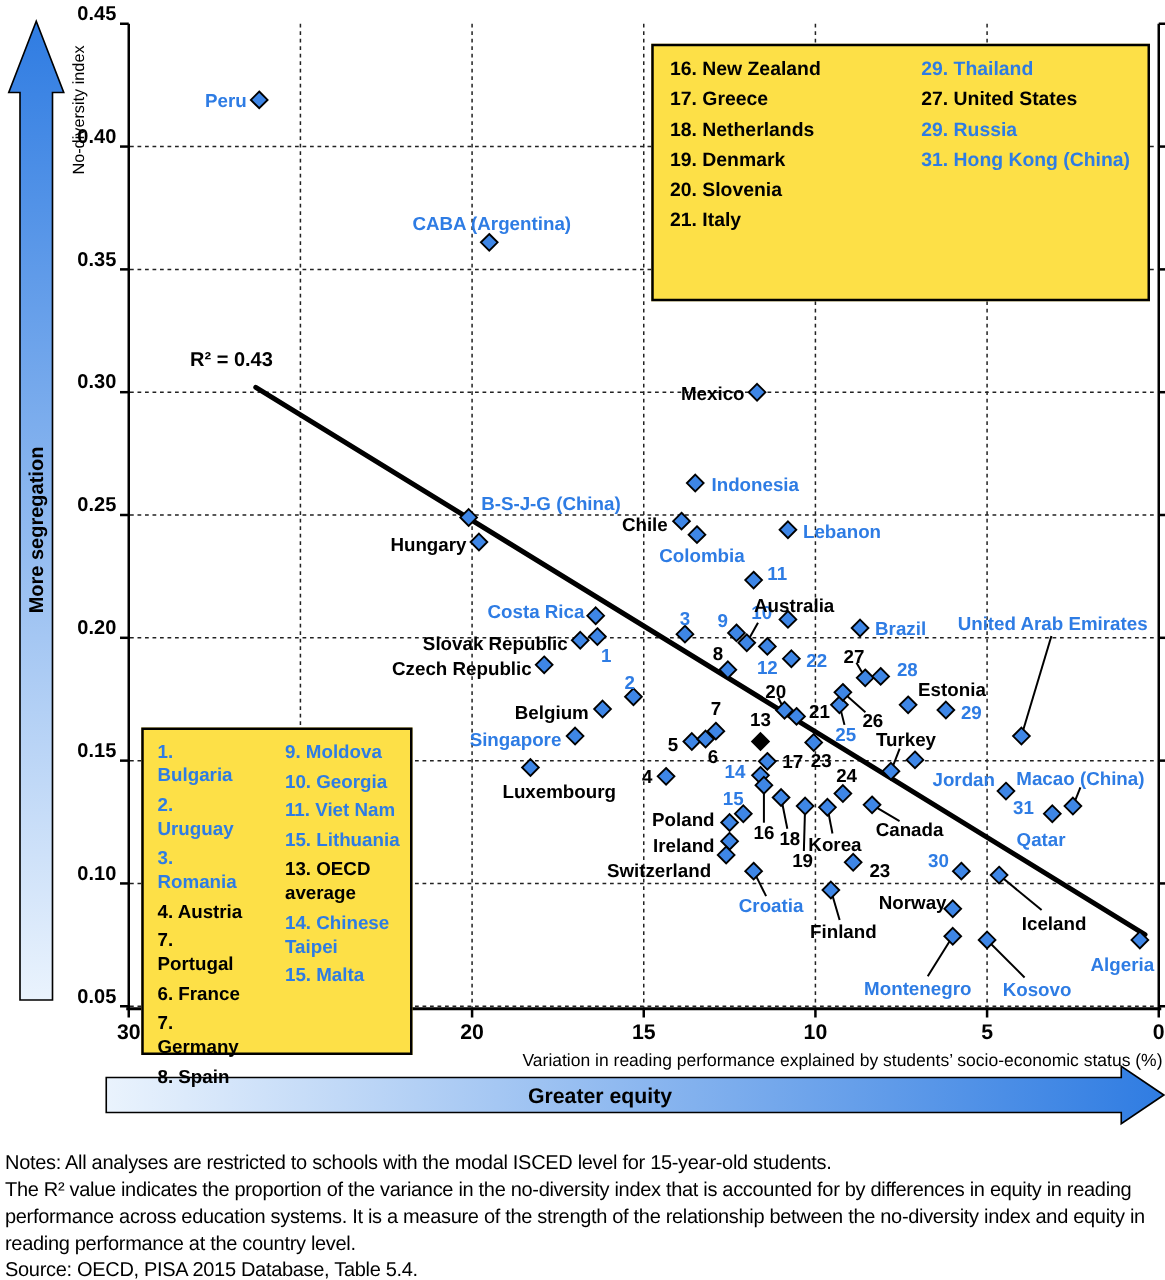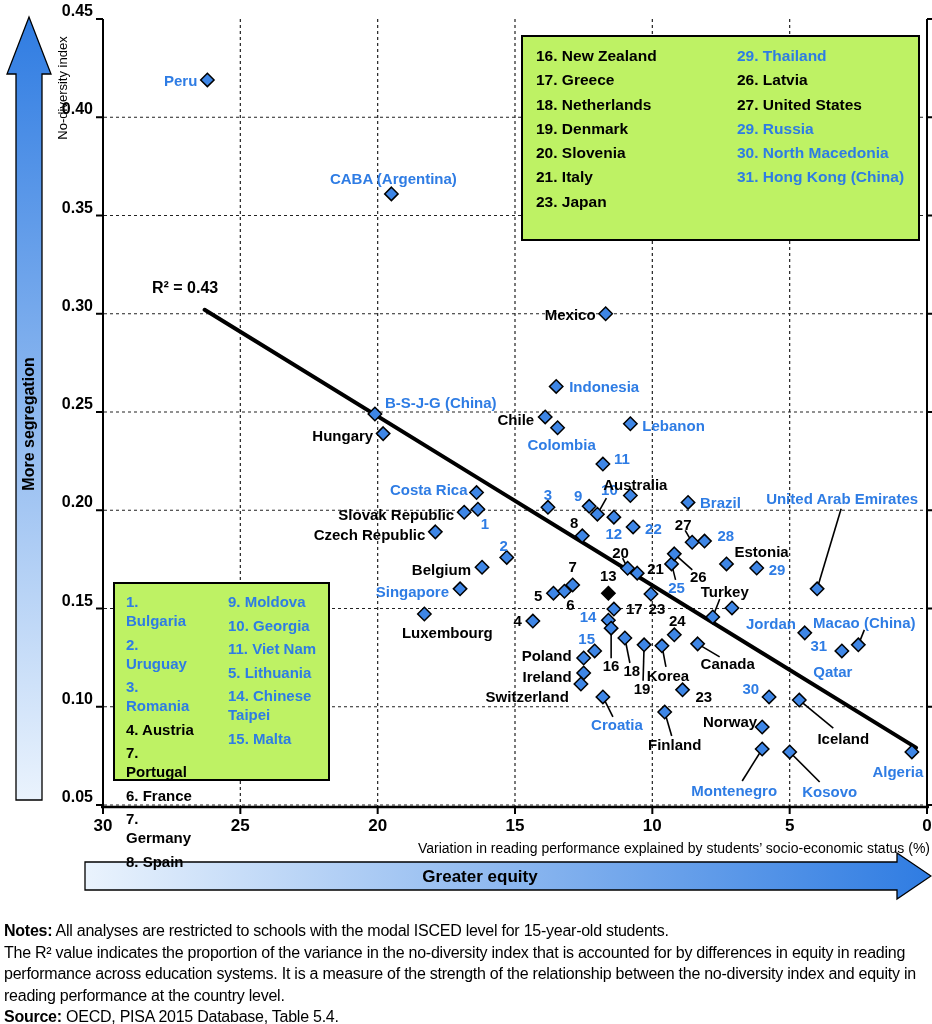--- a/index.html
+++ b/index.html
@@ -1,31 +1,31 @@
 <!DOCTYPE html>
 <html><head>
 <meta charset="utf-8">
 <style>
   html,body{margin:0;padding:0;background:#fff;}
   .page{position:relative;width:932px;height:1024px;background:#fff;
         font-family:"Liberation Sans",sans-serif;overflow:hidden;}
   svg text{font-family:"Liberation Sans",sans-serif;}
-  .legend-box{position:absolute;background:#bef264;border:2.5px solid #000;
+  .legend-box{position:absolute;background:#fde047;border:2.5px solid #000;
               display:flex;box-sizing:border-box;font-weight:bold;}
   #legend-tr{left:521px;top:35px;width:399px;height:206px;padding:7px 0 0 13px;font-size:15.5px;}
   #legend-tr .lcol:first-child{width:201px;}
   #legend-tr .li{line-height:24.3px;white-space:nowrap;}
-  #legend-bl{left:113px;top:582px;width:217px;height:199px;padding:8px 0 0 11px;font-size:15px;gap:28px;}
+  #legend-bl{left:113px;top:582px;width:217px;height:262px;padding:8px 0 0 11px;font-size:15px;gap:28px;}
   #legend-bl .lcol:first-child{width:96px;}
   #legend-bl .li{line-height:19px;margin-bottom:4.5px;}
   .c-b{color:#2E7CE4;}
   .c-k{color:#000;}
   .notes{position:absolute;left:4px;top:920px;width:926px;font-size:16px;
          line-height:21.5px;color:#000;letter-spacing:-0.25px;}
-  .notes b{font-weight:bold;}
+  .notes b{font-weight:normal;}
 </style>
 </head>
 <body>
 
 <div class="page">
 
   <svg id="chart-svg" width="932" height="918" viewBox="0 0 932 918" style="position:absolute;left:0;top:0;">
     <defs>
       <linearGradient id="gradV" x1="0" y1="1" x2="0" y2="0">
         <stop class="grad-light" offset="0" stop-color="#EAF3FD"></stop>
@@ -273,47 +273,45 @@
   </svg>
 
   <div id="legend-tr" class="legend-box">
       <div class="lcol">
         <div class="li c-k">16. New Zealand</div>
         <div class="li c-k">17. Greece</div>
         <div class="li c-k">18. Netherlands</div>
         <div class="li c-k">19. Denmark</div>
         <div class="li c-k">20. Slovenia</div>
         <div class="li c-k">21. Italy</div>
-        <div class="li c-k">23. Japan</div>
       </div>
       <div class="lcol">
         <div class="li c-b">29. Thailand</div>
-        <div class="li c-k">26. Latvia</div>
         <div class="li c-k">27. United States</div>
         <div class="li c-b">29. Russia</div>
-        <div class="li c-b">30. North Macedonia</div>
         <div class="li c-b">31. Hong Kong (China)</div>
       </div>
     </div>
   <div id="legend-bl" class="legend-box">
       <div class="lcol">
         <div class="li c-b">1. Bulgaria</div>
         <div class="li c-b">2. Uruguay</div>
         <div class="li c-b">3. Romania</div>
         <div class="li c-k">4. Austria</div>
         <div class="li c-k">7. Portugal</div>
         <div class="li c-k">6. France</div>
         <div class="li c-k">7. Germany</div>
         <div class="li c-k">8. Spain</div>
       </div>
       <div class="lcol">
         <div class="li c-b">9. Moldova</div>
         <div class="li c-b">10. Georgia</div>
         <div class="li c-b">11. Viet Nam</div>
-        <div class="li c-b">5. Lithuania</div>
+        <div class="li c-b">15. Lithuania</div>
+        <div class="li c-k">13. OECD average</div>
         <div class="li c-b">14. Chinese Taipei</div>
         <div class="li c-b">15. Malta</div>
       </div>
     </div>
 
   <div class="notes">
     <div><b>Notes:</b><span> All analyses are restricted to schools with the modal ISCED level for 15-year-old students.</span></div>
     <div><span>The R² value indicates the proportion of the variance in the no-diversity index that is accounted for by differences in equity in reading performance across education systems. It is a measure of the strength of the relationship between the no-diversity index and equity in reading performance at the country level.</span></div>
     <div><b>Source:</b><span> OECD, PISA 2015 Database, Table 5.4.</span></div>
   </div>

